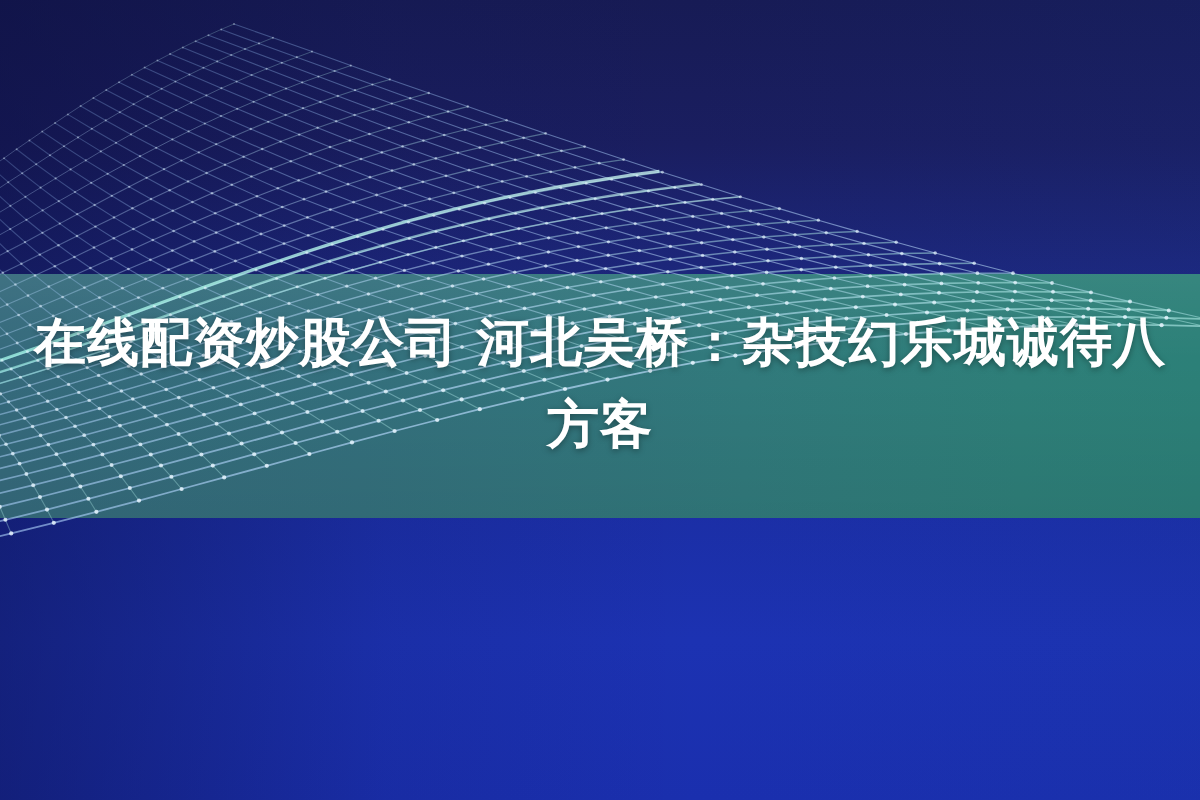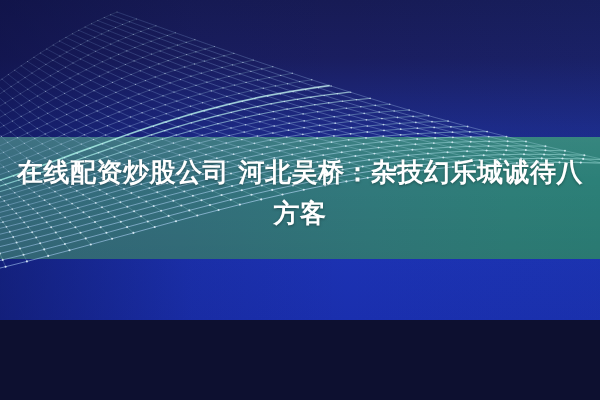--- a/index.html
+++ b/index.html
@@ -3,21 +3,21 @@
 <meta charset="utf-8">
 <style>
   html, body {
     margin: 0;
     padding: 0;
     background: #0d1030;
   }
   #stage {
     position: relative;
     width: 600px;
-    height: 320px;
+    height: 400px;
     overflow: hidden;
     font-family: "DejaVu Sans", "Liberation Sans", sans-serif;
   }
 
   
   .bg-base {
     position: absolute;
     inset: 0;
     background: linear-gradient(
       180deg,

